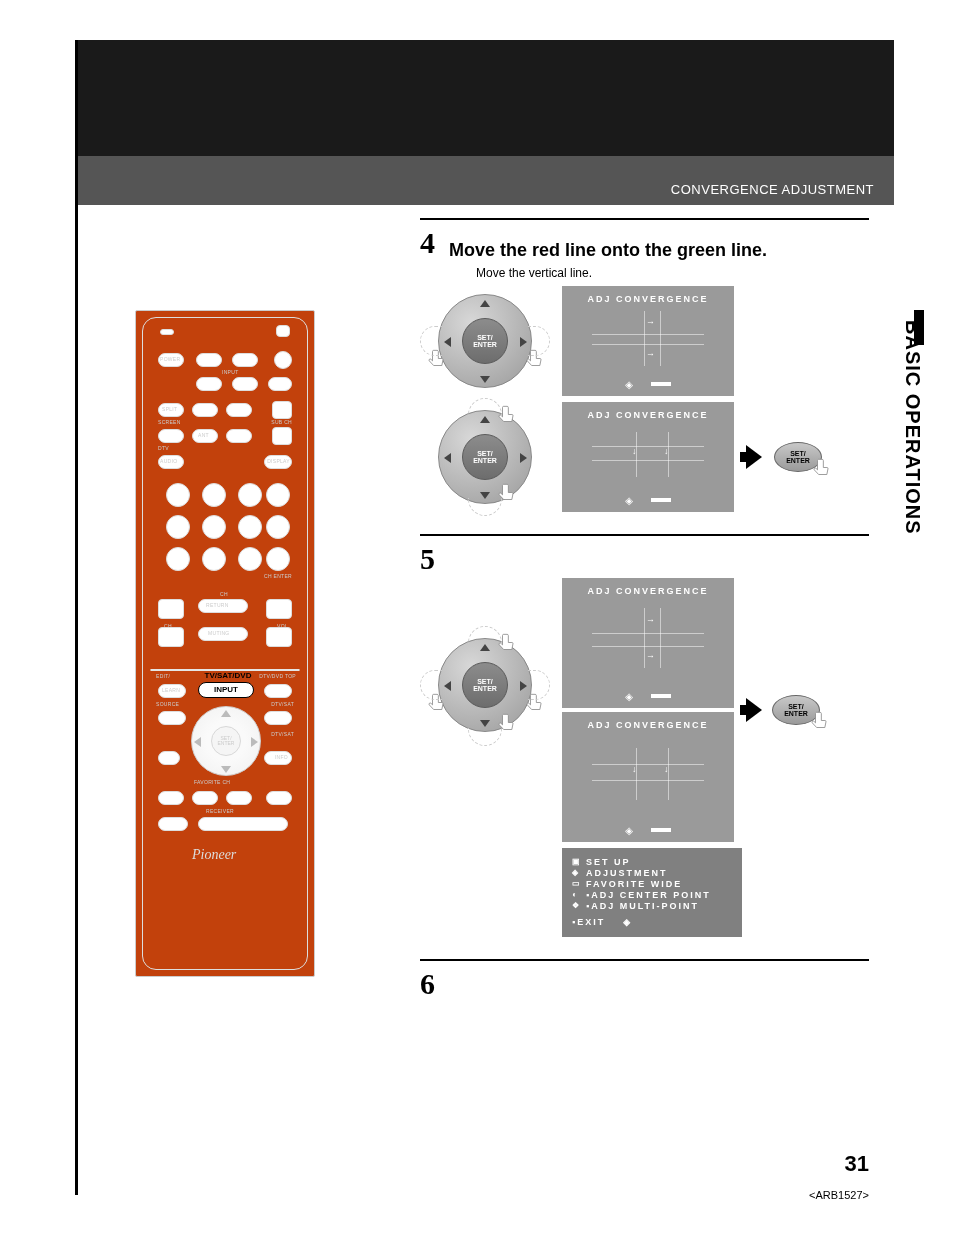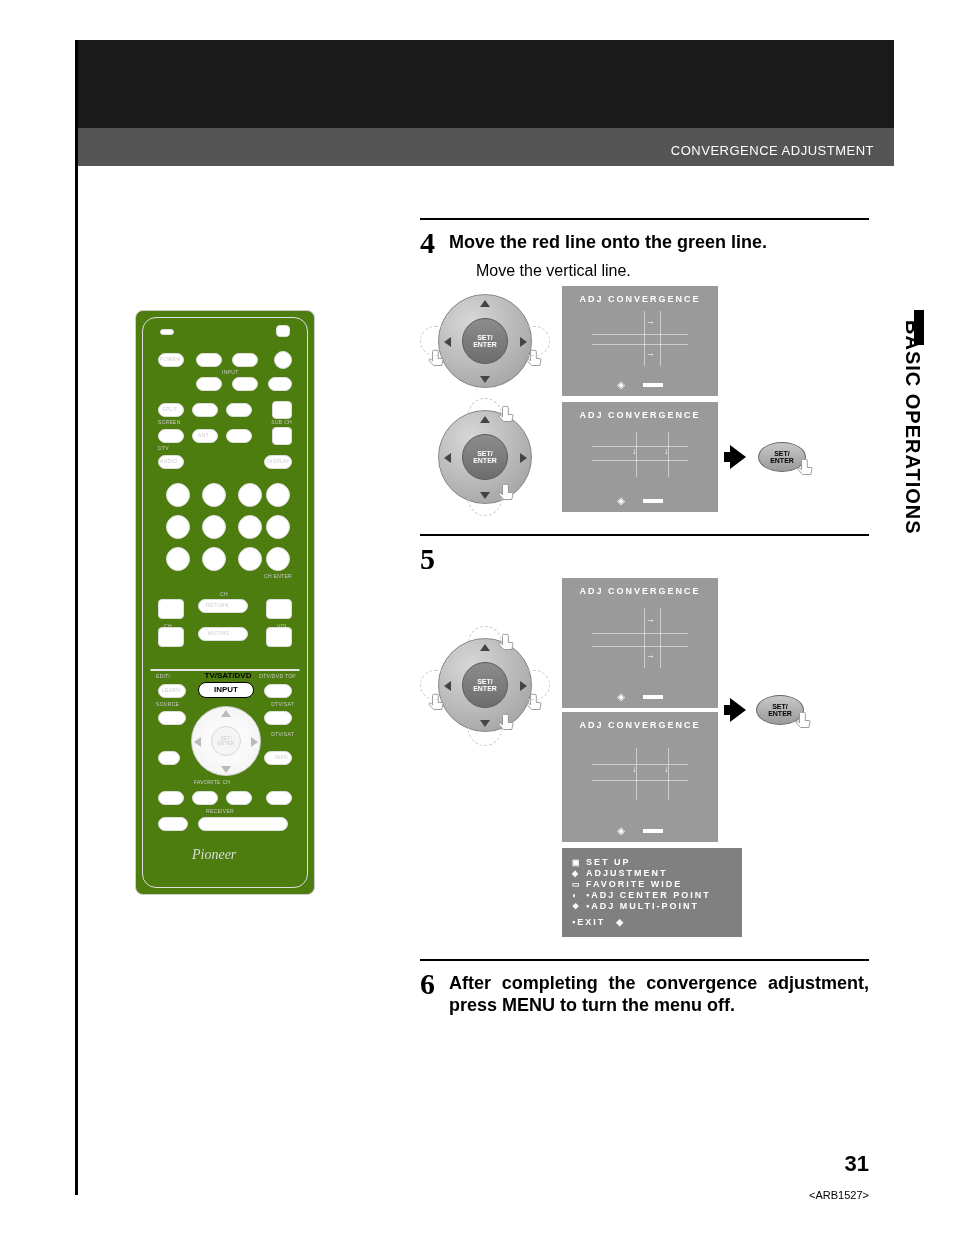--- a/index.html
+++ b/index.html
@@ -11,21 +11,21 @@
     background: #fff;
     color: #000;
   }
   .page-border-left {
     position: absolute;
     left: 75px; top: 40px; width: 3px; height: 1155px;
     background: #000;
   }
   .header-band {
     position: absolute;
-    left: 78px; top: 40px; right: 60px; height: 126px;
+    left: 78px; top: 40px; right: 60px; height: 165px;
     background: linear-gradient(to bottom, #1a1a1a 0%, #1a1a1a 70%, #555 70%, #555 100%);
   }
   .header-title {
     position: absolute;
     right: 20px; bottom: 8px;
     color: #fff; font-size: 13px; letter-spacing: 0.5px;
   }
   .side-tab {
     position: absolute;
     right: 30px; top: 320px;
@@ -35,24 +35,24 @@
     letter-spacing: 1px;
   }
   .side-tab-mark {
     position: absolute;
     right: 30px; top: 310px; width: 10px; height: 35px;
     background: #000;
   }
   .remote-box {
     position: absolute;
     left: 135px; top: 310px;
-    width: 180px; height: 585px;
+    width: 180px; height: 667px;
     border: 1px solid #ccc;
-    border-radius: 8px;
-    background: #4d7c0f;
+    border-radius: 2px;
+    background: #c2410c;
   }
   .remote-inner {
     position: absolute; inset: 6px;
     border: 1px solid #ddd; border-radius: 14px;
   }
   .remote-line { position: absolute; border: 1px solid #e5e5e5; border-radius: 4px; }
   .rbtn { position: absolute; border: 1px solid #ddd; border-radius: 50%; background: #fff; }
   .rbtn.pill { border-radius: 10px; }
   .rbtn.sq { border-radius: 4px; }
   .rlabel { position: absolute; font-size: 5px; color: #ccc; letter-spacing: 0.3px; }
@@ -71,22 +71,22 @@
   }
   .brand { position: absolute; font-family: cursive; font-style: italic; font-size: 14px; color: #ddd; }
 
   .content {
     position: absolute;
     left: 420px; top: 218px; right: 85px;
   }
   .step-rule { border-top: 2px solid #000; margin-bottom: 8px; }
   .step-head { display: flex; gap: 14px; margin: 4px 0 4px 0; }
   .step-num { font-size: 30px; font-weight: 900; font-family: Georgia, 'Times New Roman', serif; line-height: 1; }
-  .step-title { font-size: 18px; font-weight: 700; line-height: 1.2; margin-top: 4px; }
-  .step-sub { font-size: 16px; margin: 2px 0 6px 56px; }
+  .step-title { font-size: 18px; font-weight: 700; line-height: 1.2; margin-top: 12px; }
+  .step-sub { font-size: 12px; margin: 2px 0 6px 56px; }
   .step-block { margin-bottom: 22px; }
 
   .fig-row { display: flex; align-items: center; gap: 12px; margin: 4px 0 6px 0; }
   .dpad-fig {
     width: 130px; height: 110px; position: relative; flex-shrink: 0;
   }
   .dpad-ring {
     position: absolute; left: 18px; top: 8px; width: 94px; height: 94px;
     border-radius: 50%;
     background: radial-gradient(circle at 35% 30%, #d8d8d8, #9a9a9a);
@@ -100,21 +100,21 @@
     color: #fff; font-size: 7px; font-weight: bold; text-align: center; line-height: 1;
   }
   .hand-svg { position: absolute; width: 28px; height: 28px; }
   .tri { position: absolute; width: 0; height: 0; }
   .tri.up { border-left: 5px solid transparent; border-right: 5px solid transparent; border-bottom: 7px solid #444; }
   .tri.down { border-left: 5px solid transparent; border-right: 5px solid transparent; border-top: 7px solid #444; }
   .tri.left { border-top: 5px solid transparent; border-bottom: 5px solid transparent; border-right: 7px solid #444; }
   .tri.right { border-top: 5px solid transparent; border-bottom: 5px solid transparent; border-left: 7px solid #444; }
 
   .screen {
-    width: 156px; height: 110px; background: #9a9a9a; position: relative; flex-shrink: 0;
+    width: 172px; height: 110px; background: #9a9a9a; position: relative; flex-shrink: 0;
   }
   .screen.tall { height: 130px; }
   .screen-title { position: absolute; top: 8px; left: 0; right: 0; text-align: center; color: #fff; font-size: 9px; font-weight: bold; letter-spacing: 2px; }
   .cross-v { position: absolute; background: rgba(255,255,255,0.5); width: 1px; }
   .cross-h { position: absolute; background: rgba(255,255,255,0.5); height: 1px; }
   .arr-ind { position: absolute; color: #fff; font-size: 9px; }
   .legend-row { position: absolute; bottom: 6px; left: 0; right: 0; display: flex; justify-content: center; gap: 18px; align-items: center; }
   .legend-diamond { color: #fff; font-size: 10px; }
   .legend-bar { width: 20px; height: 4px; background: #fff; }
 
@@ -136,21 +136,21 @@
   }
   .setenter-hand { position: absolute; right: -14px; bottom: -14px; }
 
   .menu-screen {
     width: 180px; background: #808080; padding: 8px 10px 10px 10px;
     color: #fff; font-size: 9px; letter-spacing: 2px; font-weight: bold;
     margin-left: 142px;
   }
   .menu-row { display: flex; gap: 4px; margin: 1px 0; align-items: center; }
   .menu-icon { width: 10px; display: inline-block; font-size: 8px; }
-  .menu-exit-row { display: flex; gap: 11px; margin-top: 6px; }
+  .menu-exit-row { display: flex; gap: 18px; margin-top: 6px; }
 
   .body-text { font-size: 12px; line-height: 1.35; margin: 10px 0 0 56px; text-align: justify; }
 
   .page-num { position: absolute; right: 85px; bottom: 58px; font-size: 22px; font-weight: 700; }
   .doc-code { position: absolute; right: 85px; bottom: 34px; font-size: 11px; }
 
   .stack { display: flex; flex-direction: column; gap: 4px; }
   .fig-row.align-top { align-items: flex-start; }
 </style>
 </head>
@@ -441,20 +441,19 @@
           <span>◈</span>
         </div>
     </div>
 
   </div>
 
   <div class="step-block">
     <div class="step-rule"></div>
     <div class="step-head">
       <div class="step-num">6</div>
-      <div class="step-title" style="text-align:justify">After completing the convergence adjustment, press MENU to turn the menu off.</div>
     </div>
   </div>
 
 </div>
 
 <div class="page-num">31</div>
 <div class="doc-code">&lt;ARB1527&gt;</div>
 
 </body></html>

